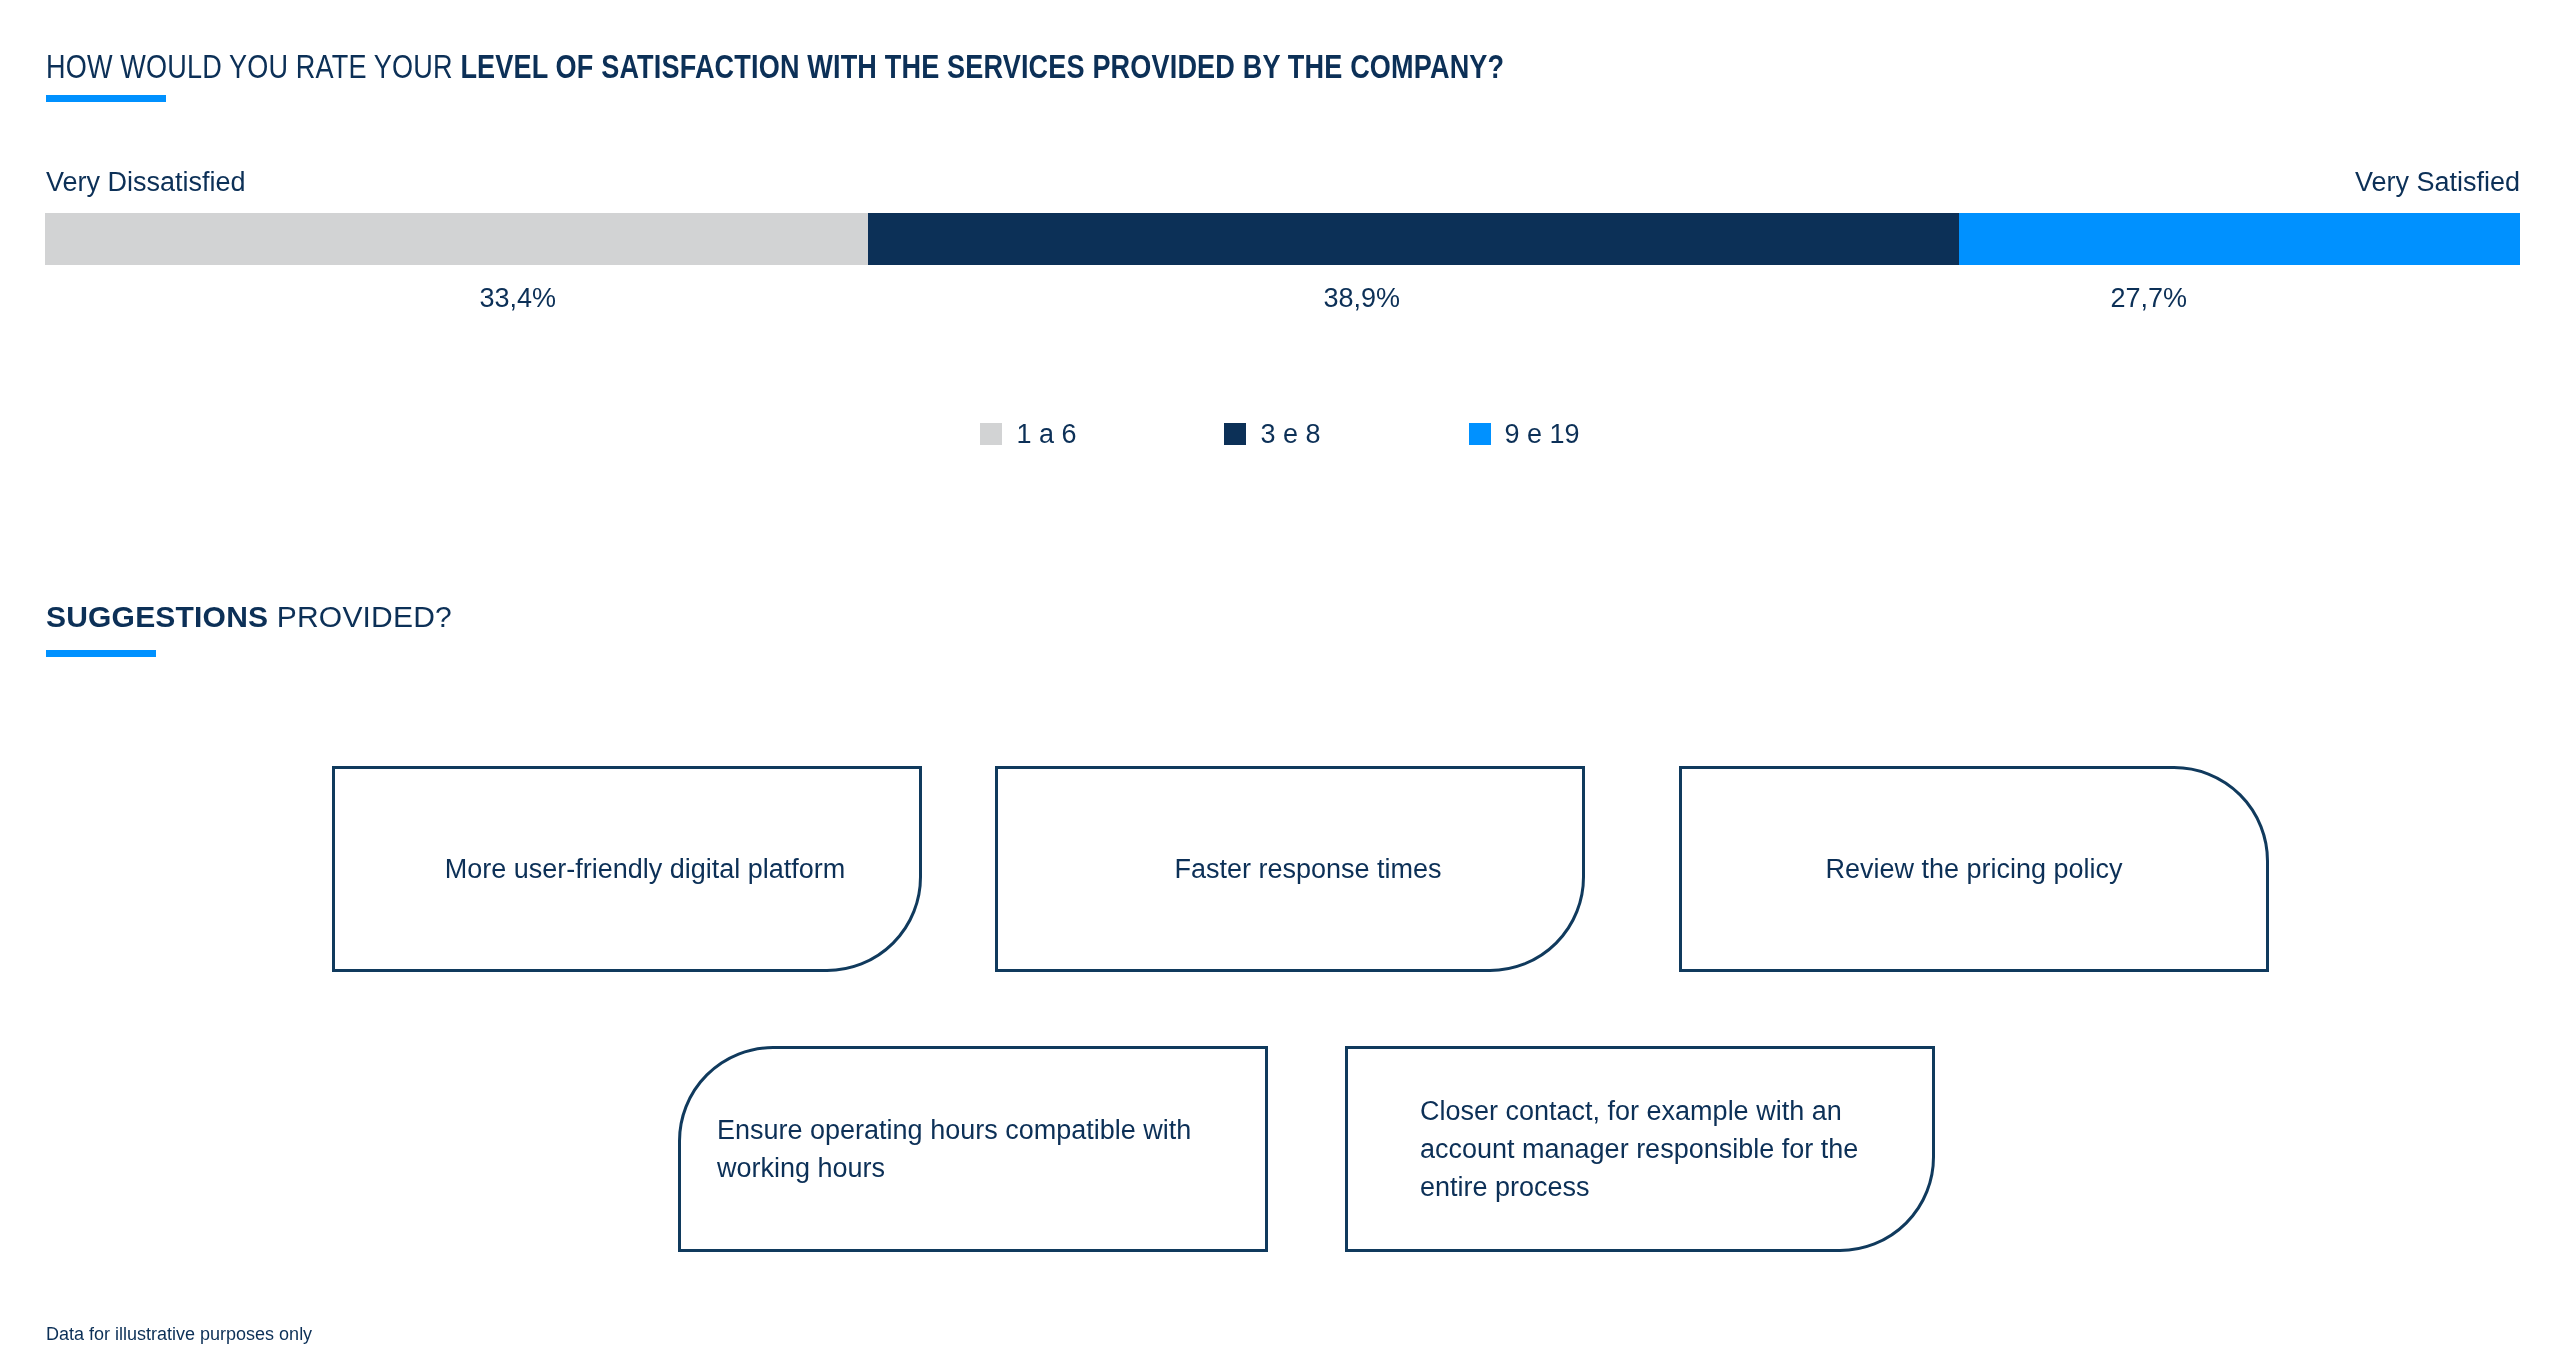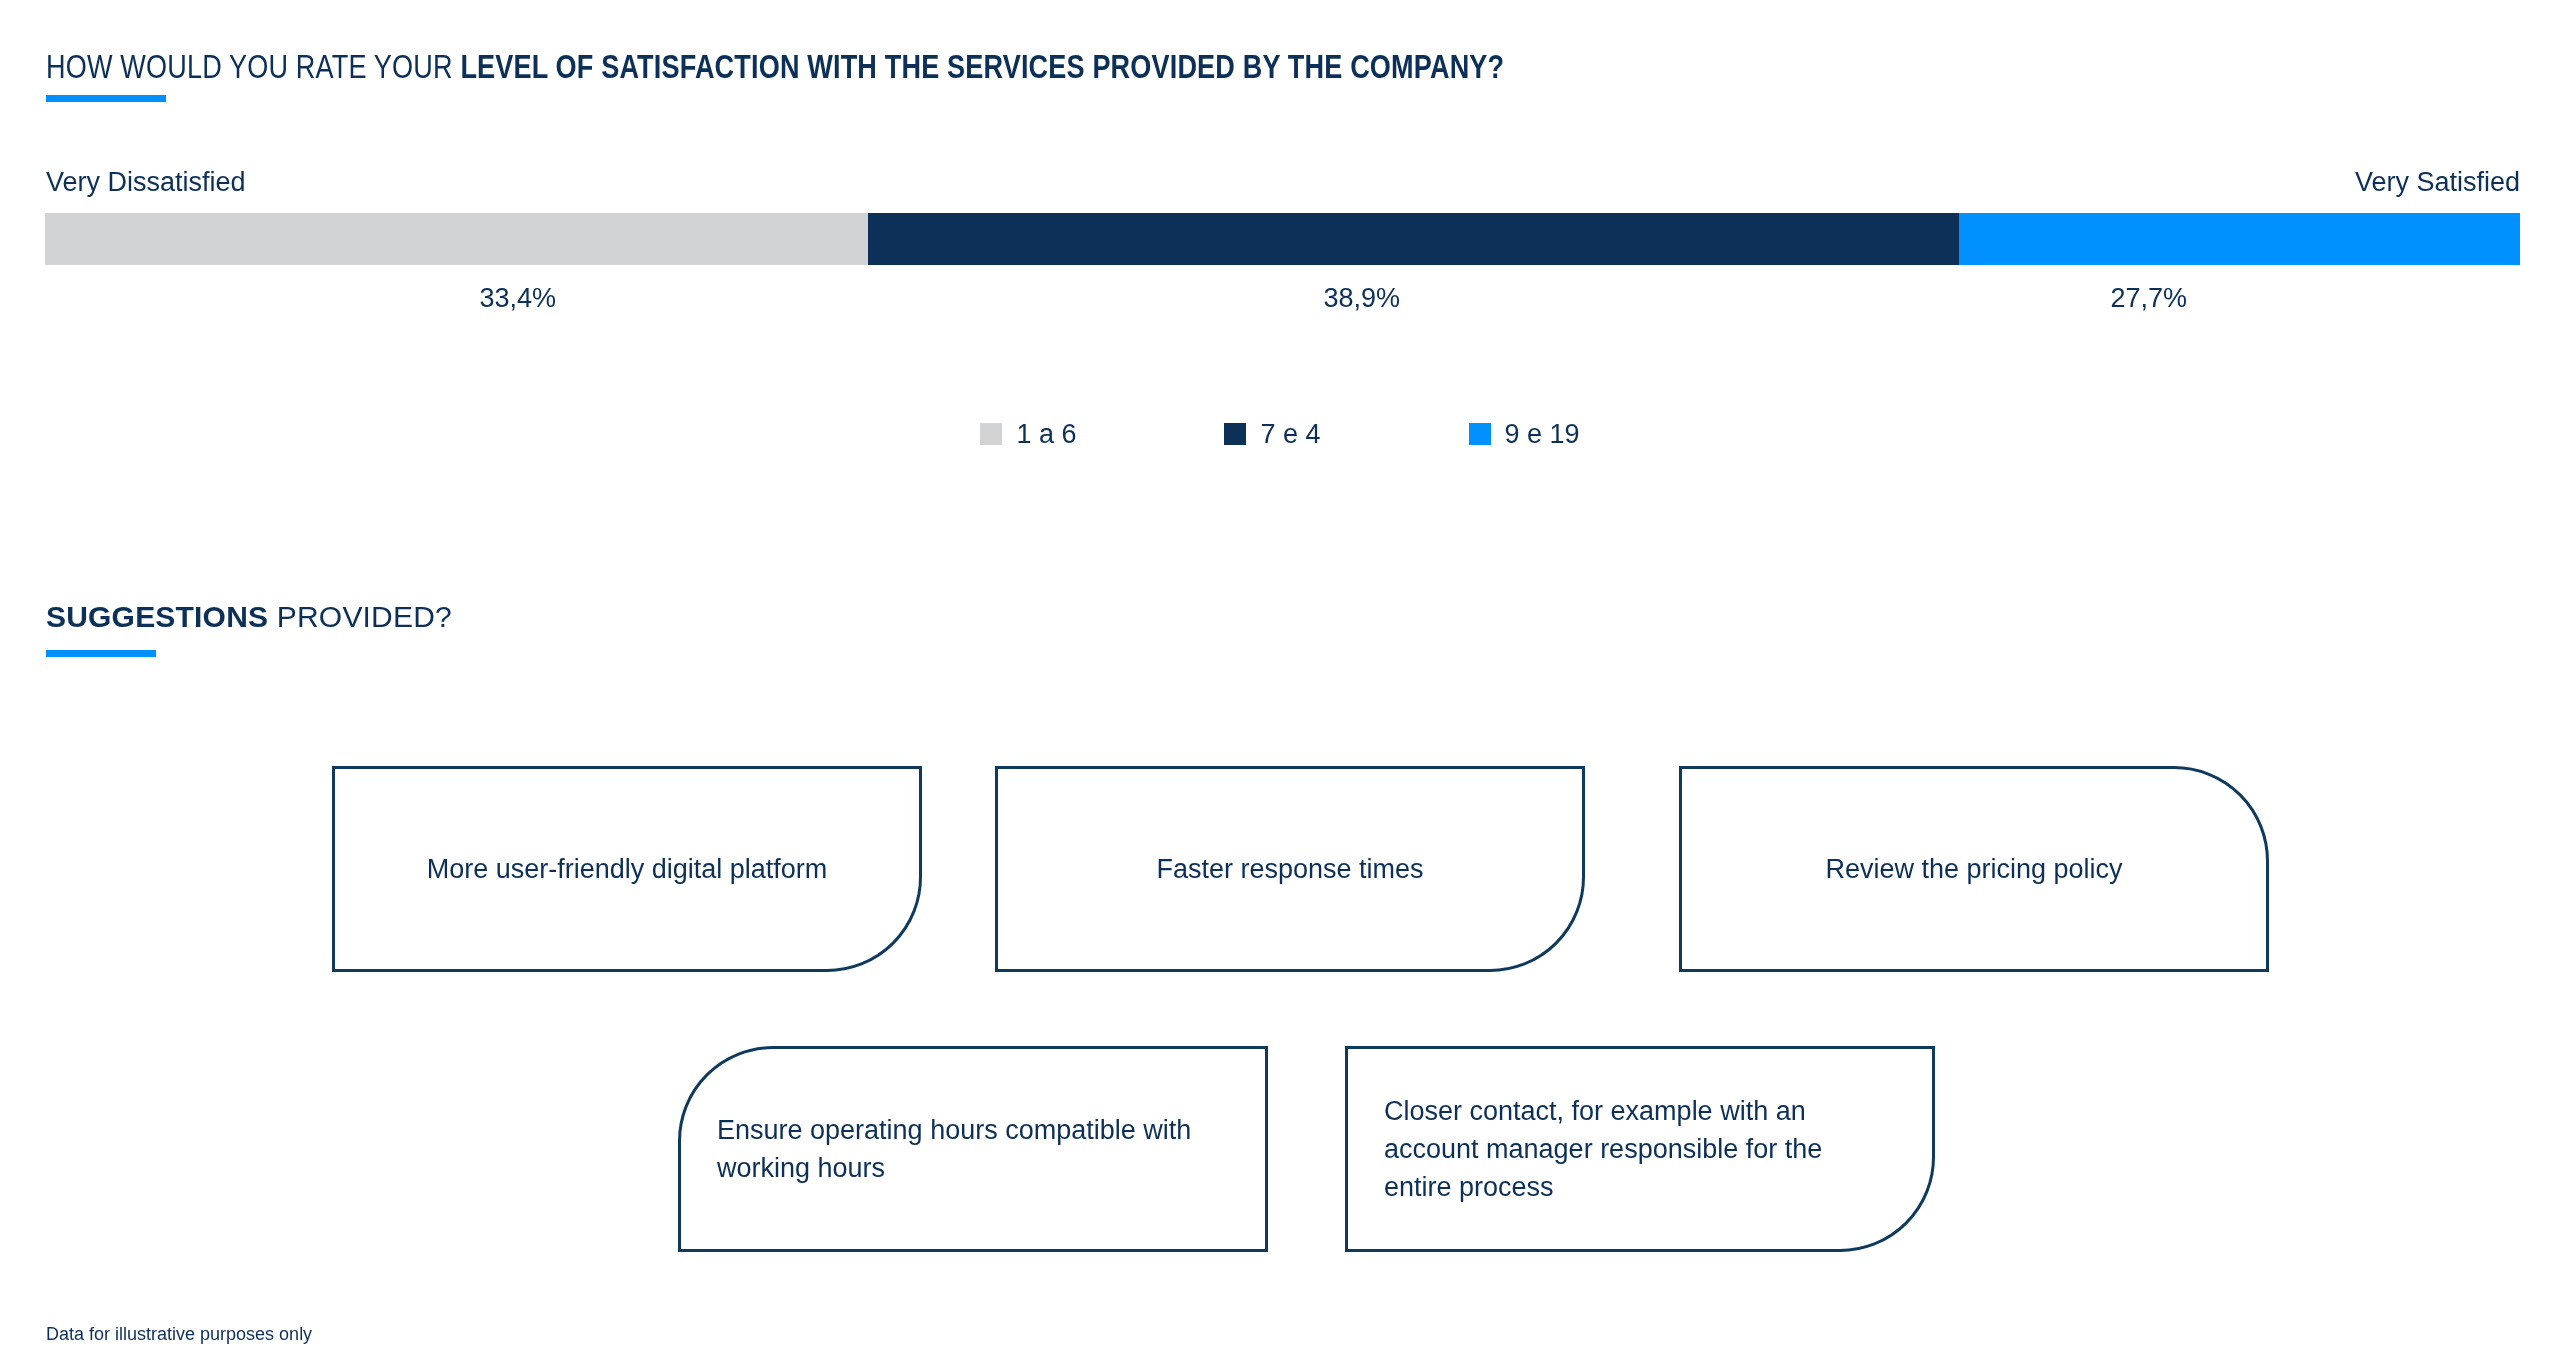--- a/index.html
+++ b/index.html
@@ -138,21 +138,21 @@
     background: #ffffff;
     display: flex;
     align-items: center;
     color: #0c3057;
     font-size: 27px;
     line-height: 38px;
     font-weight: 400;
   }
   .callout .callout-text { display: block; width: 100%; }
 
-  .callout.round-br { border-bottom-right-radius: 95px; }
+  .callout.round-br { border-bottom-right-radius: 95px; padding-left: 36px; }
   .callout.round-tr { border-top-right-radius: 95px; }
   .callout.round-tl { border-top-left-radius: 95px; }
 
   .callout.align-center { justify-content: center; }
   .callout.align-center .callout-text { text-align: center; padding: 0 26px; }
   .callout.align-left   { justify-content: flex-start; }
   .callout.align-left .callout-text { text-align: left; padding: 0 36px; }
 
   #callout-1 { left: 332px;  top: 766px;  width: 590px; height: 206px; }
   #callout-2 { left: 995px;  top: 766px;  width: 590px; height: 206px; }
@@ -197,21 +197,21 @@
       <div class="pct-label" style="left: 85%;">27,7%</div>
     </div>
 
   <div class="legend" id="chart-legend">
       <div class="legend-item">
         <span class="legend-swatch" style="background: rgb(210, 211, 212);"></span>
         <span>1 a 6</span>
       </div>
       <div class="legend-item">
         <span class="legend-swatch" style="background: rgb(12, 48, 87);"></span>
-        <span>7 e 4</span>
+        <span>3 e 8</span>
       </div>
       <div class="legend-item">
         <span class="legend-swatch" style="background: rgb(0, 145, 255);"></span>
         <span>9 e 19</span>
       </div>
     </div>
 
   <div class="section-title" id="title-suggestions">
     <span class="t-bold">SUGGESTIONS</span><span class="t-light"> PROVIDED?</span>
   </div>

